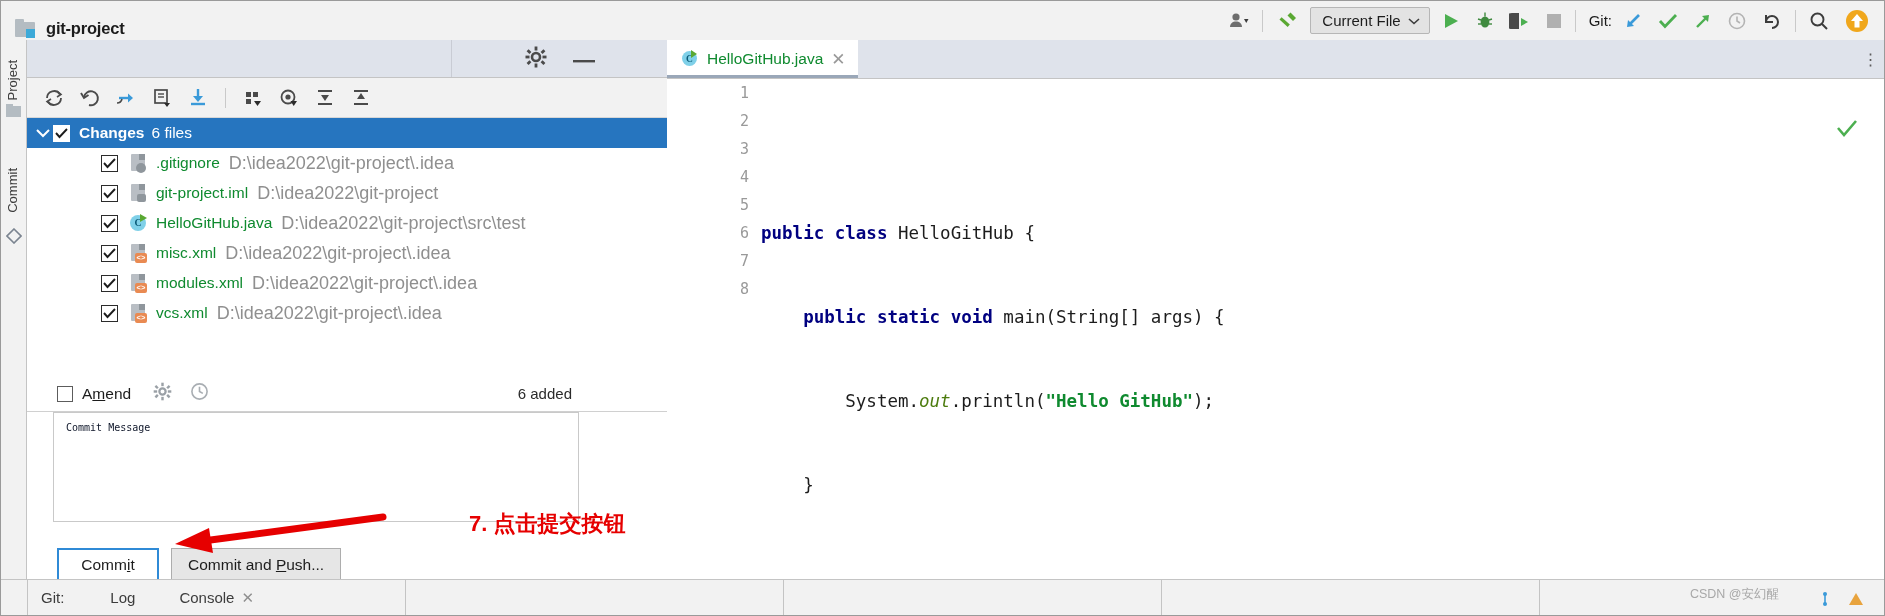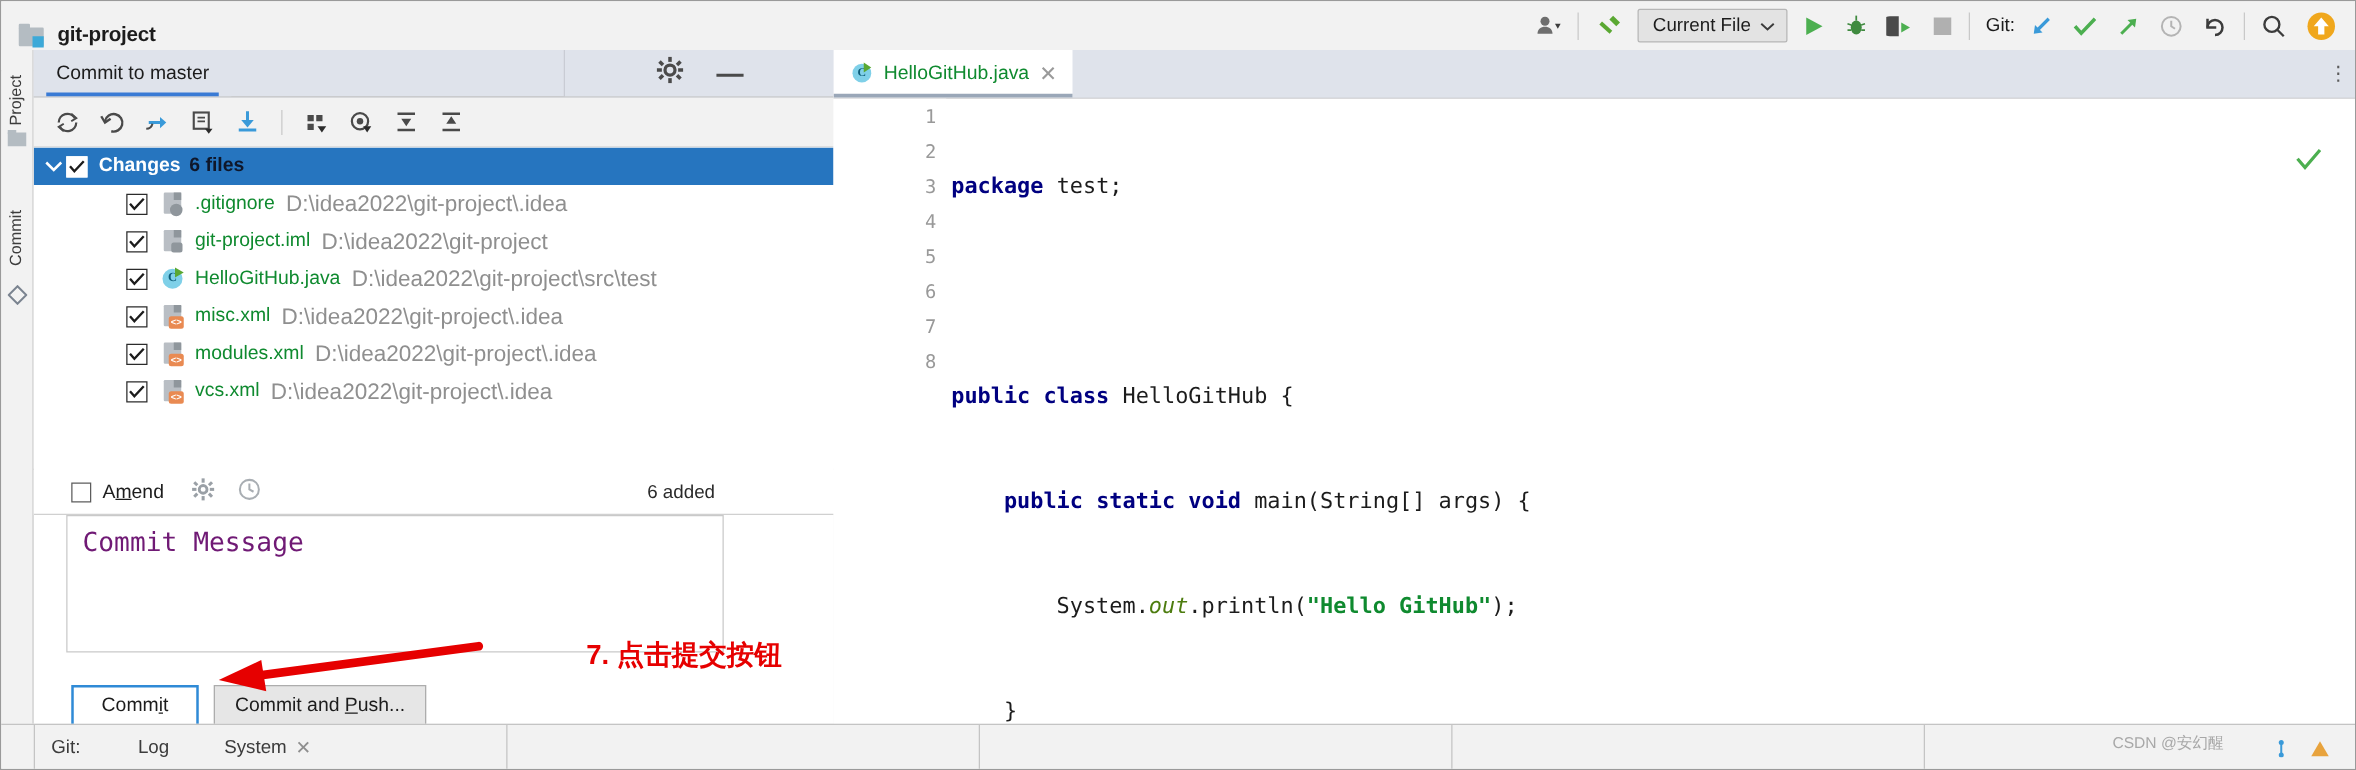--- a/index.html
+++ b/index.html
@@ -126,21 +126,21 @@
     width: 20px; display: flex; align-items: center; justify-content: center;
   }
   .cbx {
     width: 17px; height: 17px; border: 1.6px solid #2b2b2b;
     background: #ffffff; display: inline-flex; align-items: center;
     justify-content: center; flex: 0 0 auto;
   }
   .tree-row.selected .cbx { border-color: #ffffff; background: #ffffff; }
   .cbx svg { display: block; }
   .grp-label { margin-left: 9px; font-weight: bold; color: #ffffff; }
-  .grp-count { margin-left: 7px; color: #0f172a; font-weight: bold; }
+  .grp-count { margin-left: 7px; color: #ffffff; font-weight: normal; }
 
   .file-row { padding-left: 74px; }
   .file-icon {
     width: 19px; height: 19px; margin-left: 11px; position: relative;
     flex: 0 0 auto;
   }
   .fname { margin-left: 8px; color: #0f8a2f; }
   .fpath { margin-left: 9px; color: #8f8f8f; font-size: 18px; }
 
   
@@ -194,21 +194,21 @@
   }
 
   
   .msgbox {
     position: absolute; top: 372px; left: 26px; right: 88px; height: 110px;
     background: #ffffff; border: 1px solid #c9c9c9;
     padding: 9px 12px;
   }
   .msg-placeholder {
     font-family: "DejaVu Sans Mono", monospace;
-    font-size: 21px; color: #701a75;
+    font-size: 10px; color: #0f172a;
   }
 
   
   .btn-row {
     position: absolute; top: 508px; left: 30px; display: flex;
     align-items: center; gap: 0px;
   }
   .btn {
     height: 34px; display: flex; align-items: center; justify-content: center;
     font-size: 15.5px; color: #1c1c1c; padding: 0 16px;
@@ -435,23 +435,20 @@
     <div class="vicon" style="top:188px;">
       <svg width="16" height="16" viewBox="0 0 16 16">
         <path d="M8 1 L15 8 L8 15 L1 8 Z" stroke="#7b8490" stroke-width="1.6" fill="none"></path>
       </svg>
     </div>
   </div>
 
   <div class="commitwin">
 
     <div class="commit-header">
-      <div class="commit-tab">
-        <span>Commit to master</span>
-      </div>
       <div class="commit-header-spacer"></div>
       <div class="commit-header-right">
         <span>
           <svg width="22" height="22" viewBox="0 0 22 22">
             <circle cx="11" cy="11" r="4" fill="none" stroke="#4a4a4a" stroke-width="2.6"></circle>
             <g fill="#4a4a4a">
               <rect x="9.6" y="0.5" width="2.8" height="4"></rect>
                 <rect x="9.6" y="17.5" width="2.8" height="4"></rect>
               <rect x="0.5" y="9.6" width="4" height="2.8"></rect>
                 <rect x="17.5" y="9.6" width="4" height="2.8"></rect>
@@ -709,21 +706,20 @@
         <div class="gline">2</div>
         <div class="gline">3</div>
         <div class="gline">4</div>
         <div class="gline">5</div>
         <div class="gline">6</div>
         <div class="gline">7</div>
         <div class="gline">8</div>
       </div>
 
       <div class="codetext">
-        <div class="cl"><span class="kw">package</span><span class="plain"> test;</span></div>
         <div class="cl"></div>
         <div class="cl"><span class="kw">public class</span><span class="plain"> HelloGitHub {</span></div>
         <div class="cl"><span class="plain">    </span><span class="kw">public static void</span><span class="plain"> main(String[] args) {</span></div>
         <div class="cl"><span class="plain">        System.</span><span class="field">out</span><span class="plain">.println(</span><span class="str">"Hello GitHub"</span><span class="plain">);</span></div>
         <div class="cl"><span class="plain">    }</span></div>
         
         
         <span class="check-ok">
           <svg width="22" height="18" viewBox="0 0 22 18">
               <path d="M2 9 L8 16 L20 2" stroke="#4caf50" stroke-width="2.6" fill="none"></path>
@@ -735,21 +731,21 @@
 
   <div class="bottombar">
     <div class="bb-vline" style="left:26px;"></div>
     <div class="bb-vline" style="left:404px;"></div>
     <div class="bb-vline" style="left:782px;"></div>
     <div class="bb-vline" style="left:1160px;"></div>
     <div class="bb-vline" style="left:1538px;"></div>
     <div class="bb-cell bb-git">Git:</div>
     <div class="bb-cell bb-log">Log</div>
     <div class="bb-cell bb-console">
-      <span>System</span>
+      <span>Console</span>
       <span style="color:#8f8f8f;font-size:15px;">✕</span>
     </div>
     <div class="watermark">CSDN @安幻醒</div>
     <div class="wm-icons">
       <svg width="16" height="14" viewBox="0 0 16 14">
         <path d="M3 2 L3 12" stroke="#3a9ad9" stroke-width="1.6"></path>
         <circle cx="3" cy="2" r="2" fill="#3a9ad9"></circle>
           <circle cx="3" cy="12" r="2" fill="#3a9ad9"></circle>
       </svg>
       <svg width="16" height="14" viewBox="0 0 16 14">

